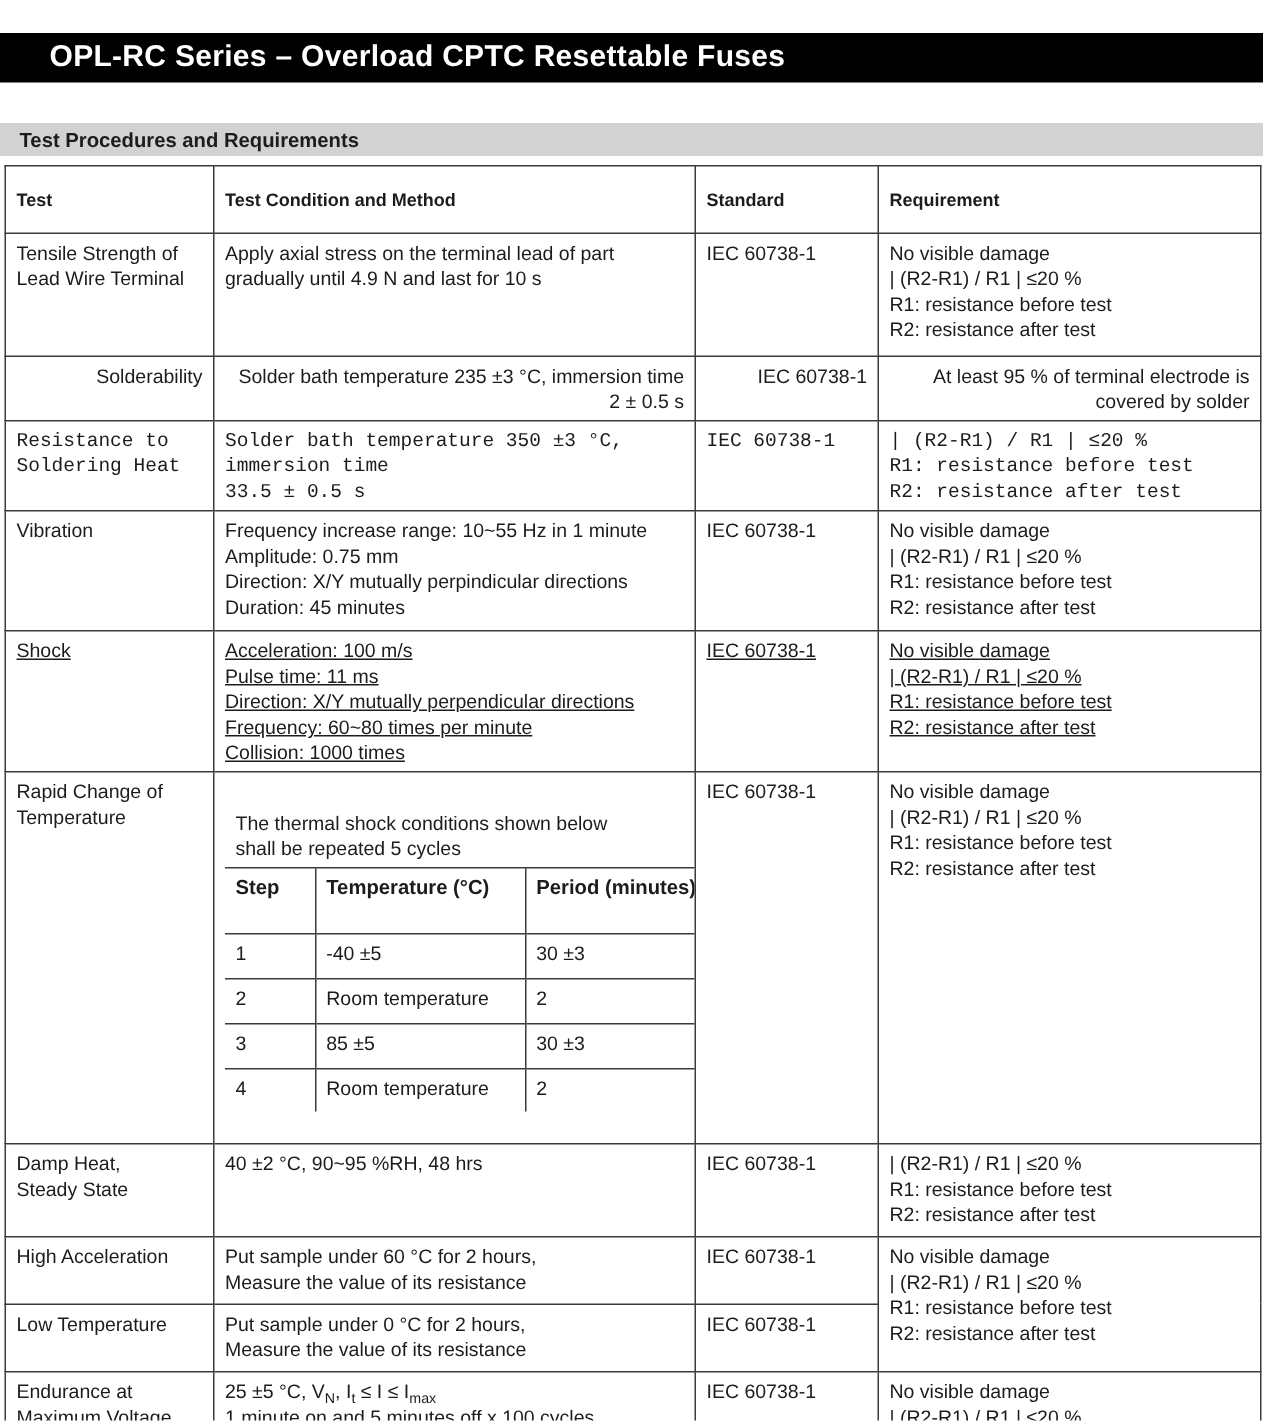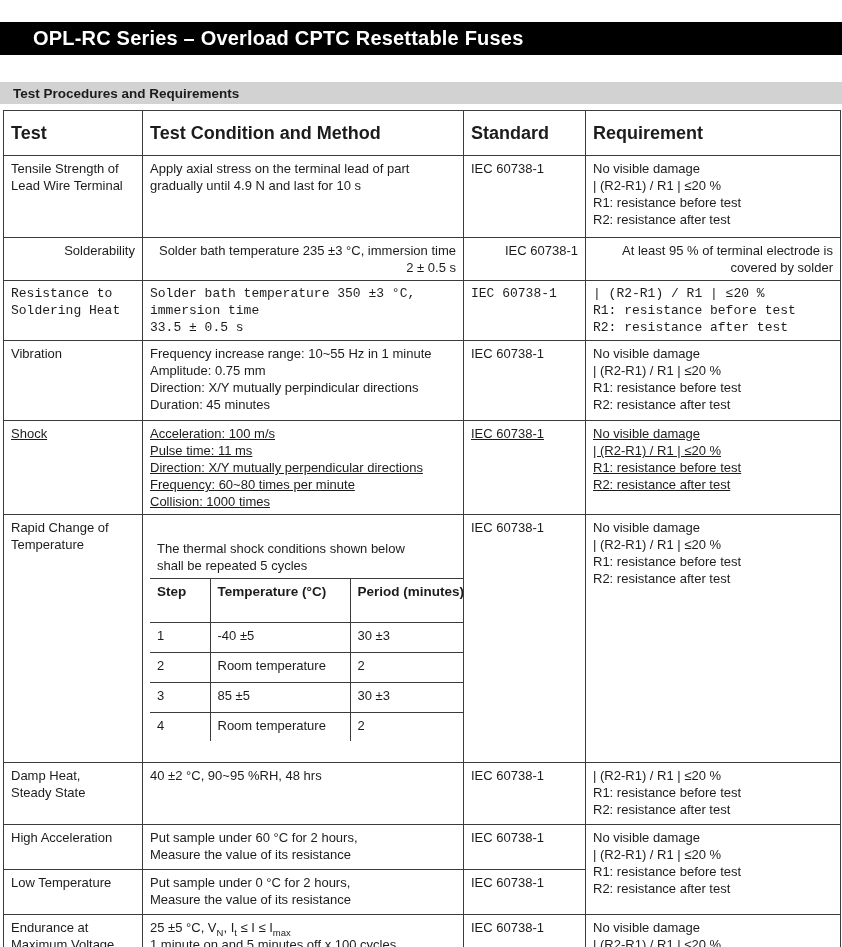--- a/index.html
+++ b/index.html
@@ -43,21 +43,21 @@
   table.main th, table.main td{
     border:1px solid var(--border);
     vertical-align:top;
     padding:4px 7px;
     white-space:pre-line;
     overflow:hidden;
   }
   table.main th{
     vertical-align:middle;
     text-align:left;
-    font-size:18px;
+    font-size:12px;
     font-weight:bold;
     white-space:normal;
   }
   tr.r-head{height:45px;}
   tr.r0{height:82px;} tr.r1{height:40px;text-align:right;} tr.r2{height:60px;font-family:Liberation Mono, monospace;}
   tr.r3{height:80px;margin-left:15px;} tr.r4{height:90px;text-decoration:underline;} tr.r5{height:186px;}
   tr.r6{height:62px;} tr.r7{height:45px;} tr.r8{height:45px;}
   tr.r9{height:80px;}
   td.nopad{padding:0;}
   table.nested{

